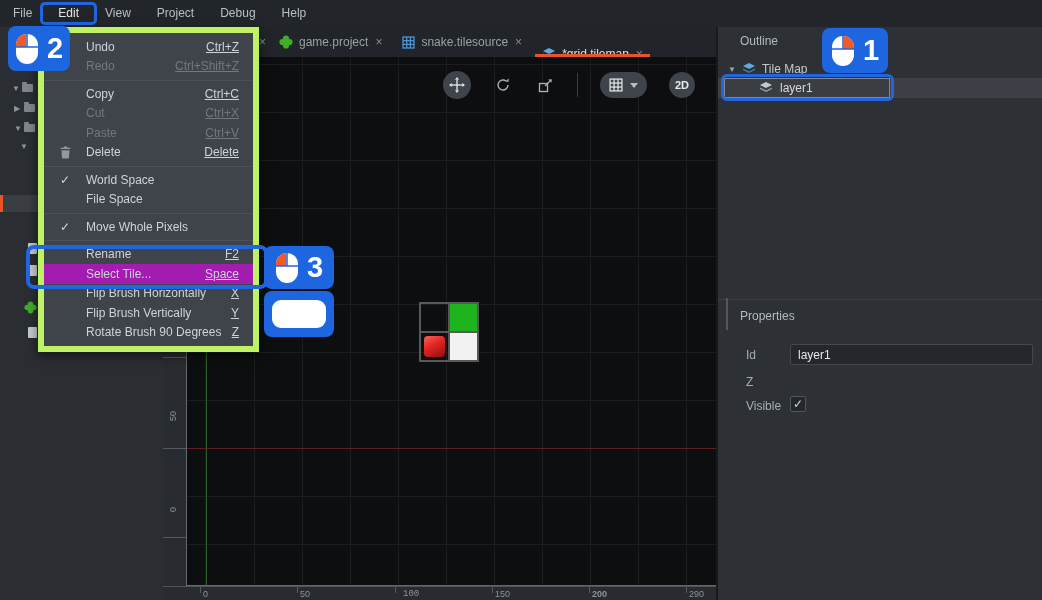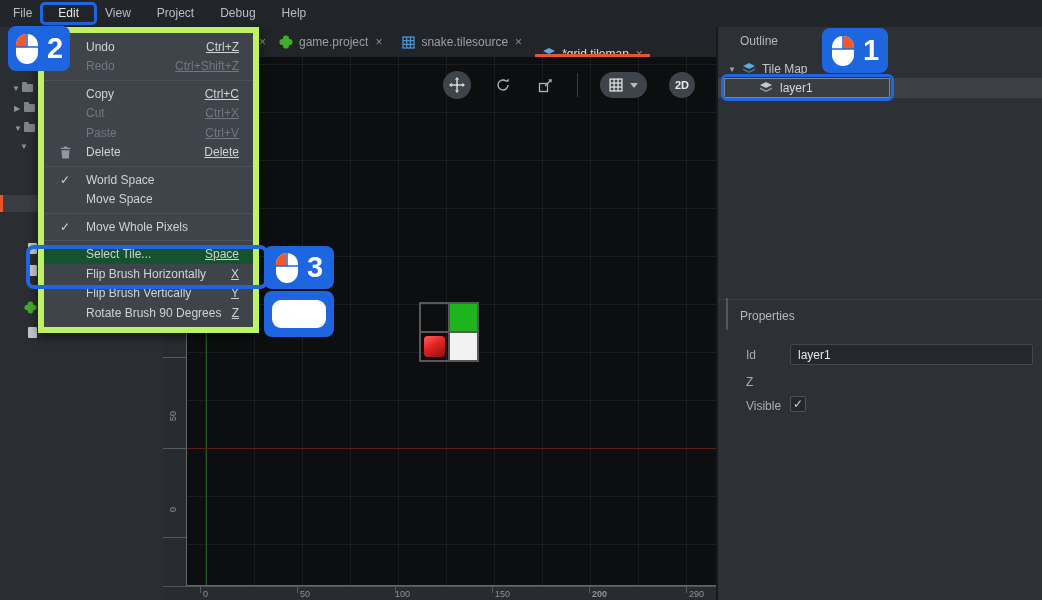--- a/index.html
+++ b/index.html
@@ -90,21 +90,21 @@
   .prop-check { position:absolute; left:72px; width:16px; height:16px; background:#24272b;
     border:1px solid #50555a; border-radius:2px; color:#cdd2d6; font-size:12px; line-height:14px; text-align:center; }
   
   .edit-menu { position:absolute; left:38px; top:27px; width:221px; background:#3f444a;
     border:6px solid #bef264; box-shadow:0 4px 10px rgba(0,0,0,.5); z-index:20; padding:4px 0; }
   .mi { height:19.5px; display:flex; align-items:center; padding-right:14px; color:#ced3d8; }
   .mi .gut { width:42px; display:flex; align-items:center; justify-content:center; flex:none; }
   .mi .lab { flex:1; white-space:nowrap; }
   .mi .sc  { white-space:nowrap;text-decoration:underline; }
   .mi.disabled { color:#72787f; }
-  .mi.hl { background:#14532d; }
+  .mi.hl { background:#a21caf; }
   .msep { height:1px; background:#4c5157; margin:3.5px 0; }
   .chk { color:#cdd2d6; font-size:12px; }
   
   .ann { z-index:30; }
   .badge { position:absolute; background:#1e66e0; border-radius:8px; display:flex; align-items:center;
     justify-content:center; gap:8px; color:#fff; z-index:30; }
   .badge .num { font-size:29px; font-weight:bold; line-height:1; }
   .ann-box { position:absolute; border:3px solid #2066e2; border-radius:6px; z-index:30; pointer-events:none; }
   .ann-box.thick { border-width:4px; border-radius:8px; }
   .key-badge { position:absolute; background:#1e66e0; border-radius:8px; z-index:30; }
@@ -293,21 +293,21 @@
           </div>
         </div>
       </div>
 
       <div class="hruler">
         <span class="htick" style="left:37px;"></span>
         <span class="hlabel" style="left:40px;">0</span>
         <span class="htick" style="left:134px;"></span>
         <span class="hlabel" style="left:137px;">50</span>
         <span class="htick" style="left:232px;"></span>
-        <span class="hlabel" style="left:232px;">100</span>
+        <span class="hlabel" style="left:240px;font-family:Liberation Mono, monospace;">100</span>
         <span class="htick" style="left:329px;"></span>
         <span class="hlabel" style="left:332px;">150</span>
         <span class="htick" style="left:426px;"></span>
         <span class="hlabel" style="left:429px;font-weight:bold;">200</span>
         <span class="htick" style="left:523px;"></span>
         <span class="hlabel" style="left:526px;">290</span>
       </div>
     </div>
   </div>
 
@@ -405,28 +405,33 @@
       <span class="lab">Delete</span>
         <span class="sc">Delete</span>
     </div>
     <div class="msep"></div>
     <div class="mi">
       <span class="gut chk">✓</span>
       <span class="lab">World Space</span>
     </div>
     <div class="mi">
       <span class="gut"></span>
-        <span class="lab">Move Space</span>
+        <span class="lab">File Space</span>
     </div>
     <div class="msep"></div>
     <div class="mi">
       <span class="gut chk">✓</span>
       <span class="lab">Move Whole Pixels</span>
     </div>
     <div class="msep"></div>
+    <div class="mi">
+      <span class="gut"></span>
+        <span class="lab">Rename</span>
+        <span class="sc">F2</span>
+    </div>
     <div class="mi hl">
       <span class="gut"></span>
         <span class="lab">Select Tile...</span>
         <span class="sc">Space</span>
     </div>
     <div class="mi">
       <span class="gut"></span>
         <span class="lab">Flip Brush Horizontally</span>
         <span class="sc">X</span>
     </div>

